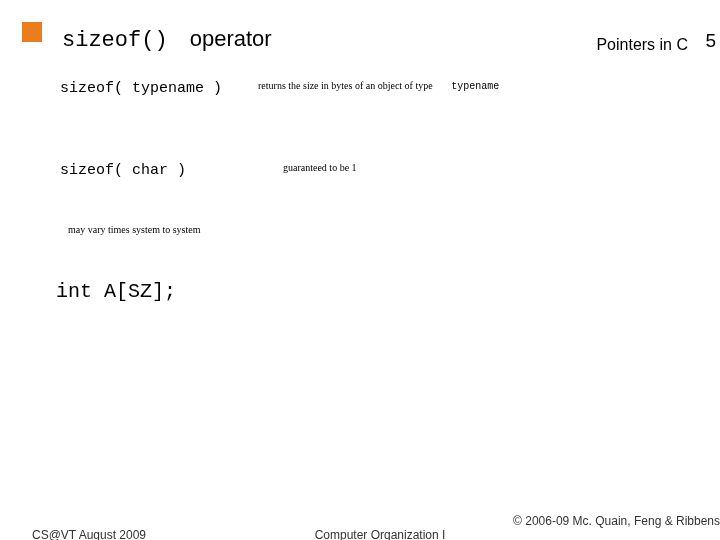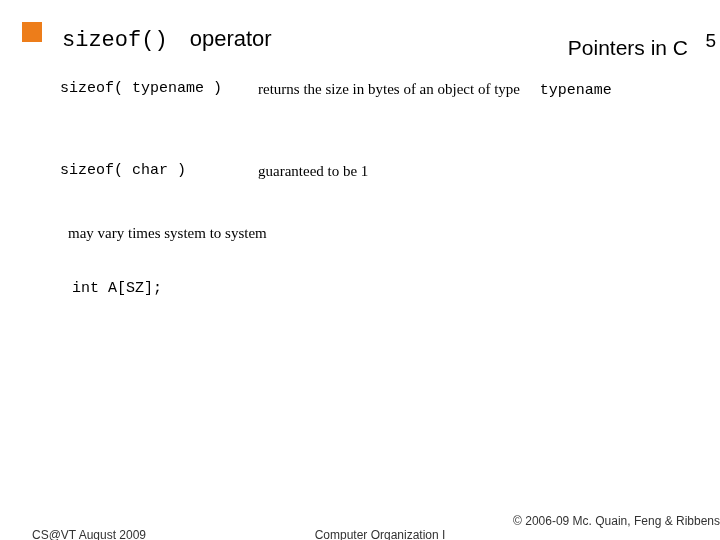--- a/index.html
+++ b/index.html
@@ -2,27 +2,27 @@
 <html><head>
 <meta charset="utf-8">
 <style>
   * { margin: 0; padding: 8px; box-sizing: border-box; }
   html, body { width: 720px; height: 540px; background: #fff; font-family: "Times New Roman", Times, serif; color: #000; }
   .slide { position: relative; width: 720px; height: 540px; background: #fff; }
   .bullet { position: absolute; left: 6px; top: 6px; width: 20px; height: 20px; background: #ed7d1a; }
   .title-wrap { position: absolute; left: 30px; top: 2px; right: 190px; height: 30px; }
   .title-code { font-family: "Courier New", monospace; font-size: 22px; }
   .title-rest { font-family: Arial, Helvetica, sans-serif; font-size: 22px; }
-  .topic { position: absolute; right: 40px; top: 12px; font-family: Arial, Helvetica, sans-serif; font-size: 21px; }
+  .topic { position: absolute; right: 40px; top: 12px; font-family: Arial, Helvetica, sans-serif; font-size: 16px; }
   .pagenum { position: absolute; right: 12px; top: 6px; font-family: Arial, Helvetica, sans-serif; font-size: 19px; }
   .row { position: absolute; left: 28px; right: 20px; display: flex; align-items: flex-start; }
   .lhs { flex: 0 0 190px; font-family: "Courier New", monospace; font-size: 15px; white-space: pre; }
-  .rhs { flex: 1 1 auto; font-size: 15px; line-height: 1.25; }
+  .rhs { flex: 1 1 auto; font-size: 10px; line-height: 1.25; }
   .rhs .code { font-family: "Courier New", monospace; }
-  .decl { position: absolute; left: 48px; font-family: "Courier New", monospace; font-size: 15px; white-space: pre; }
+  .decl { position: absolute; left: 32px; font-family: "Courier New", monospace; font-size: 20px; white-space: pre; }
   .footer { position: absolute; bottom: 6px; left: 8px; right: 8px; height: 16px; font-family: Arial, Helvetica, sans-serif; font-size: 12px; color: #333; }
   .foot-left { position: absolute; left: 0; bottom: 0; }
   .foot-center { position: absolute; left: 8px; right: 0; bottom: 0; text-align: center; }
   .foot-right { position: absolute; right: 0; bottom: 14px; }
 </style>
 </head>
 <body>
 
 <div class="slide">
 
@@ -35,21 +35,21 @@
   <div class="topic">Pointers in C</div>
   <div class="pagenum">5</div>
 
   <div class="row" style="top:48px;">
     <div class="lhs">sizeof( typename )</div>
     <div class="rhs">
       <span>returns the size in bytes of an object of type </span><span class="code">typename</span><span></span>
     </div>
   </div>
 
-  <div class="row" style="top:130px;">
+  <div class="row" style="top:130px;gap:25px;">
     <div class="lhs">sizeof( char )</div>
     <div class="rhs">
       <span>guaranteed to be 1</span><span class="code"></span><span></span>
     </div>
   </div>
 
   <div class="row" style="top:192px;">
     <div class="rhs">
       <span>may vary times system to system</span><span class="code"></span><span></span>
     </div>

